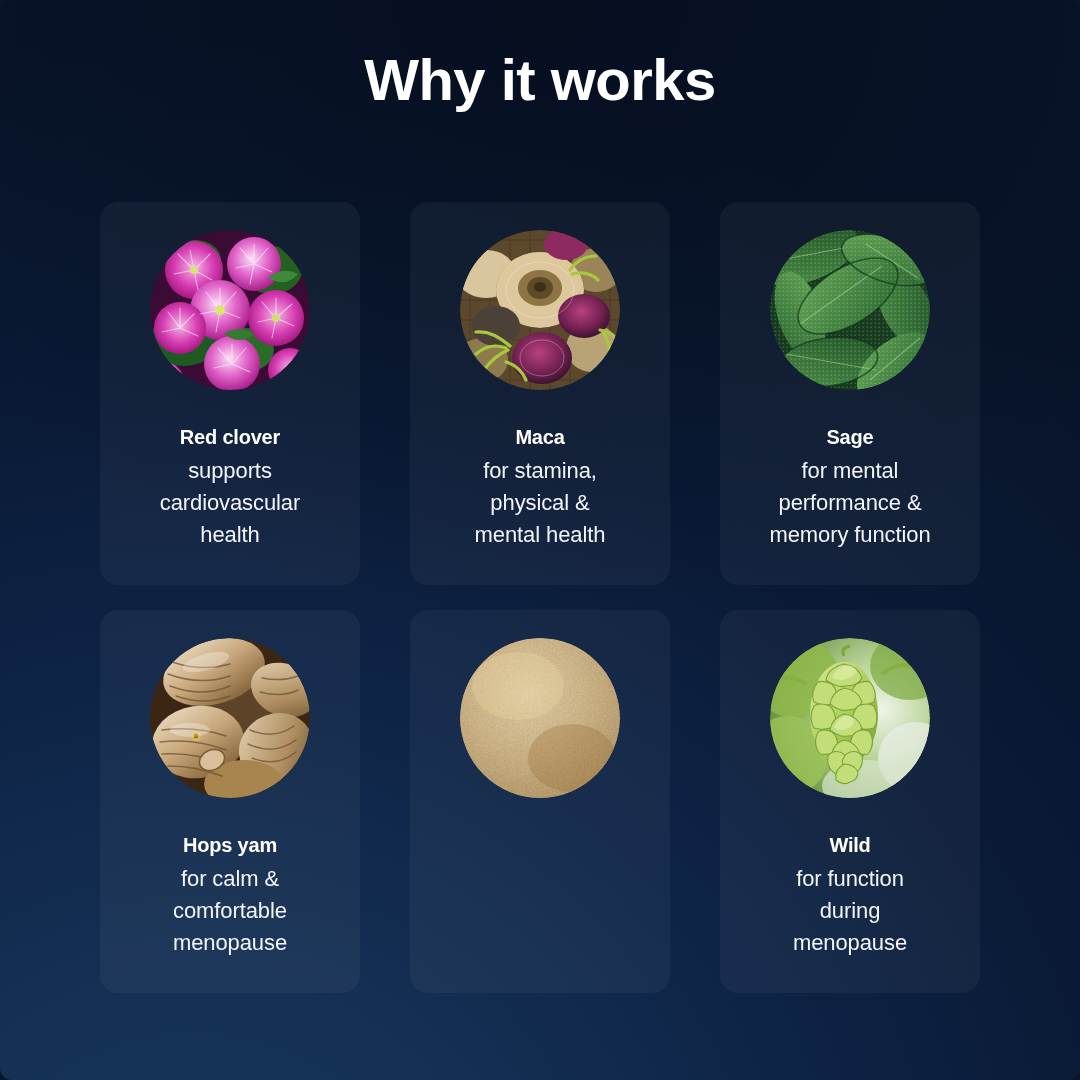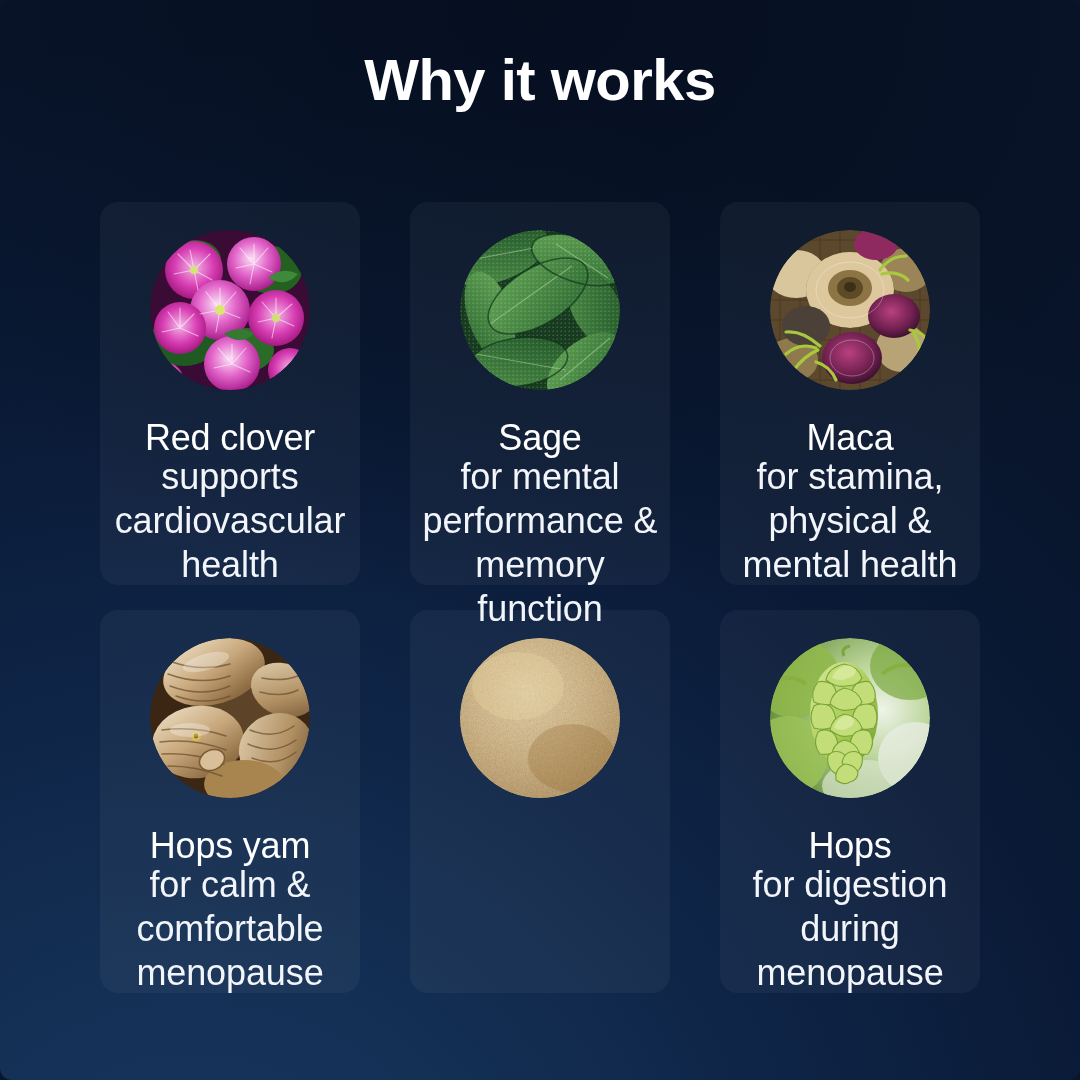--- a/index.html
+++ b/index.html
@@ -82,29 +82,29 @@
 
   .card-text {
     margin-top: 30px;
     width: 100%;
     padding: 0 2px;
     box-sizing: border-box;
     text-align: center;
     color: #ffffff;
   }
   .card-title {
-    font-size: 36px;
-    font-weight: 400;
+    font-size: 20px;
+    font-weight: 700;
     line-height: 35px;
     letter-spacing: -0.2px;
   }
   .card-desc {
-    font-size: 36px;
+    font-size: 22px;
     font-weight: 400;
-    line-height: 44px;
+    line-height: 32px;
     color: #f2f5fa;
     letter-spacing: -0.1px;
     white-space: pre-line;
     text-align: center;
   }
 </style>
 </head>
 <body>
 
 <div class="stage">
@@ -161,72 +161,20 @@
             <circle cx="126" cy="88" r="4" fill="#cfe070"></circle>
             <circle cx="44" cy="40" r="4" fill="#d5e478"></circle>
           </g>
         </svg>
       </div>
       <div class="card-text">
         <div class="card-title">Red clover</div>
         <div class="card-desc">supports
 cardiovascular
 health</div>
-      </div>
-    </div>
-
-    <div class="card">
-      <div class="thumb">
-        <svg viewBox="0 0 160 160" aria-hidden="true">
-          <defs>
-            <clipPath id="c3">
-                <circle cx="80" cy="80" r="80"></circle>
-              </clipPath>
-            <linearGradient id="sg1" x1="0" y1="0" x2="1" y2="1">
-              <stop offset="0%" stop-color="#63a455"></stop>
-                <stop offset="100%" stop-color="#2c6a31"></stop>
-            </linearGradient>
-            <linearGradient id="sg2" x1="0" y1="1" x2="1" y2="0">
-              <stop offset="0%" stop-color="#4e9147"></stop>
-                <stop offset="100%" stop-color="#1f5227"></stop>
-            </linearGradient>
-            <pattern id="dots" width="4" height="4" patternUnits="userSpaceOnUse">
-              <circle cx="1.2" cy="1.2" r="0.8" fill="#ffffff" opacity="0.22"></circle>
-            </pattern>
-          </defs>
-          <g clip-path="url(#c3)">
-            <rect width="160" height="160" fill="#173b1e"></rect>
-            <ellipse cx="40" cy="26" rx="52" ry="24" transform="rotate(-22 40 26)" fill="url(#sg2)"></ellipse>
-            <ellipse cx="118" cy="30" rx="48" ry="22" transform="rotate(18 118 30)" fill="url(#sg1)"></ellipse>
-            <ellipse cx="136" cy="78" rx="44" ry="24" transform="rotate(62 136 78)" fill="url(#sg2)"></ellipse>
-            <ellipse cx="30" cy="86" rx="46" ry="22" transform="rotate(72 30 86)" fill="url(#sg1)"></ellipse>
-            <ellipse cx="78" cy="66" rx="56" ry="28" transform="rotate(-32 78 66)" fill="url(#sg1)"></ellipse>
-            <ellipse cx="58" cy="132" rx="50" ry="24" transform="rotate(-8 58 132)" fill="url(#sg2)"></ellipse>
-            <ellipse cx="124" cy="136" rx="44" ry="24" transform="rotate(-40 124 136)" fill="url(#sg1)"></ellipse>
-            <rect width="160" height="160" fill="url(#dots)"></rect>
-            <g stroke="#b9dba6" stroke-width="1.1" opacity="0.5" fill="none">
-              <path d="M30 94 L112 36"></path>
-              <path d="M10 30 L74 18"></path>
-              <path d="M96 14 L148 48"></path>
-              <path d="M16 124 L106 140"></path>
-              <path d="M150 108 L100 150"></path>
-            </g>
-            <g stroke="#0f3318" stroke-width="1.6" opacity="0.65" fill="none">
-              <ellipse cx="78" cy="66" rx="56" ry="28" transform="rotate(-32 78 66)"></ellipse>
-              <ellipse cx="58" cy="132" rx="50" ry="24" transform="rotate(-8 58 132)"></ellipse>
-              <ellipse cx="118" cy="30" rx="48" ry="22" transform="rotate(18 118 30)"></ellipse>
-            </g>
-          </g>
-        </svg>
-      </div>
-      <div class="card-text">
-        <div class="card-title">Sage</div>
-        <div class="card-desc">for mental
-performance &amp;
-memory function</div>
       </div>
     </div>
 
     <div class="card">
       <div class="thumb">
         <svg viewBox="0 0 160 160" aria-hidden="true">
           <defs>
             <clipPath id="c2">
                 <circle cx="80" cy="80" r="80"></circle>
               </clipPath>
@@ -272,20 +220,72 @@
               <ellipse cx="82" cy="128" rx="22" ry="18"></ellipse>
             </g>
           </g>
         </svg>
       </div>
       <div class="card-text">
         <div class="card-title">Maca</div>
         <div class="card-desc">for stamina,
 physical &amp;
 mental health</div>
+      </div>
+    </div>
+
+    <div class="card">
+      <div class="thumb">
+        <svg viewBox="0 0 160 160" aria-hidden="true">
+          <defs>
+            <clipPath id="c3">
+                <circle cx="80" cy="80" r="80"></circle>
+              </clipPath>
+            <linearGradient id="sg1" x1="0" y1="0" x2="1" y2="1">
+              <stop offset="0%" stop-color="#63a455"></stop>
+                <stop offset="100%" stop-color="#2c6a31"></stop>
+            </linearGradient>
+            <linearGradient id="sg2" x1="0" y1="1" x2="1" y2="0">
+              <stop offset="0%" stop-color="#4e9147"></stop>
+                <stop offset="100%" stop-color="#1f5227"></stop>
+            </linearGradient>
+            <pattern id="dots" width="4" height="4" patternUnits="userSpaceOnUse">
+              <circle cx="1.2" cy="1.2" r="0.8" fill="#ffffff" opacity="0.22"></circle>
+            </pattern>
+          </defs>
+          <g clip-path="url(#c3)">
+            <rect width="160" height="160" fill="#173b1e"></rect>
+            <ellipse cx="40" cy="26" rx="52" ry="24" transform="rotate(-22 40 26)" fill="url(#sg2)"></ellipse>
+            <ellipse cx="118" cy="30" rx="48" ry="22" transform="rotate(18 118 30)" fill="url(#sg1)"></ellipse>
+            <ellipse cx="136" cy="78" rx="44" ry="24" transform="rotate(62 136 78)" fill="url(#sg2)"></ellipse>
+            <ellipse cx="30" cy="86" rx="46" ry="22" transform="rotate(72 30 86)" fill="url(#sg1)"></ellipse>
+            <ellipse cx="78" cy="66" rx="56" ry="28" transform="rotate(-32 78 66)" fill="url(#sg1)"></ellipse>
+            <ellipse cx="58" cy="132" rx="50" ry="24" transform="rotate(-8 58 132)" fill="url(#sg2)"></ellipse>
+            <ellipse cx="124" cy="136" rx="44" ry="24" transform="rotate(-40 124 136)" fill="url(#sg1)"></ellipse>
+            <rect width="160" height="160" fill="url(#dots)"></rect>
+            <g stroke="#b9dba6" stroke-width="1.1" opacity="0.5" fill="none">
+              <path d="M30 94 L112 36"></path>
+              <path d="M10 30 L74 18"></path>
+              <path d="M96 14 L148 48"></path>
+              <path d="M16 124 L106 140"></path>
+              <path d="M150 108 L100 150"></path>
+            </g>
+            <g stroke="#0f3318" stroke-width="1.6" opacity="0.65" fill="none">
+              <ellipse cx="78" cy="66" rx="56" ry="28" transform="rotate(-32 78 66)"></ellipse>
+              <ellipse cx="58" cy="132" rx="50" ry="24" transform="rotate(-8 58 132)"></ellipse>
+              <ellipse cx="118" cy="30" rx="48" ry="22" transform="rotate(18 118 30)"></ellipse>
+            </g>
+          </g>
+        </svg>
+      </div>
+      <div class="card-text">
+        <div class="card-title">Sage</div>
+        <div class="card-desc">for mental
+performance &amp;
+memory function</div>
       </div>
     </div>
 
     <div class="card">
       <div class="thumb">
         <svg viewBox="0 0 160 160" aria-hidden="true">
           <defs>
             <clipPath id="c4">
                 <circle cx="80" cy="80" r="80"></circle>
               </clipPath>
@@ -424,21 +424,21 @@
                 <path d="M74 28 q-10 4 -12 12 q10 4 16 0 q8 -2 8 -8 q-4 -6 -12 -4z"></path>
                 <path d="M74 78 q-8 4 -10 12 q8 4 14 0 q6 -2 6 -8 q-4 -6 -10 -4z"></path>
               </g>
             </g>
             <path d="M36 46 q-14 -10 -28 -4" stroke="#86b040" stroke-width="4" fill="none"></path>
             <path d="M112 36 q14 -12 30 -8" stroke="#86b040" stroke-width="4" fill="none"></path>
           </g>
         </svg>
       </div>
       <div class="card-text">
-        <div class="card-title">Hops</div>
-        <div class="card-desc">for digestion
+        <div class="card-title">Wild</div>
+        <div class="card-desc">for function
 during
 menopause</div>
       </div>
     </div>
 
   </div>
 </div>
 
 </body></html>

